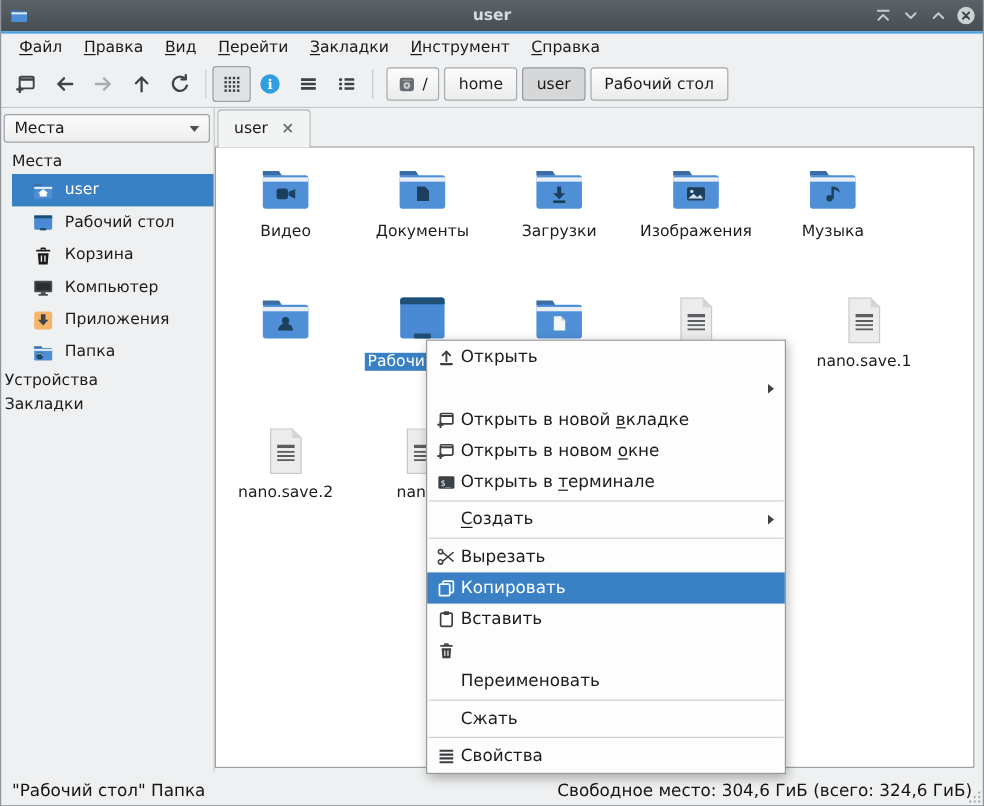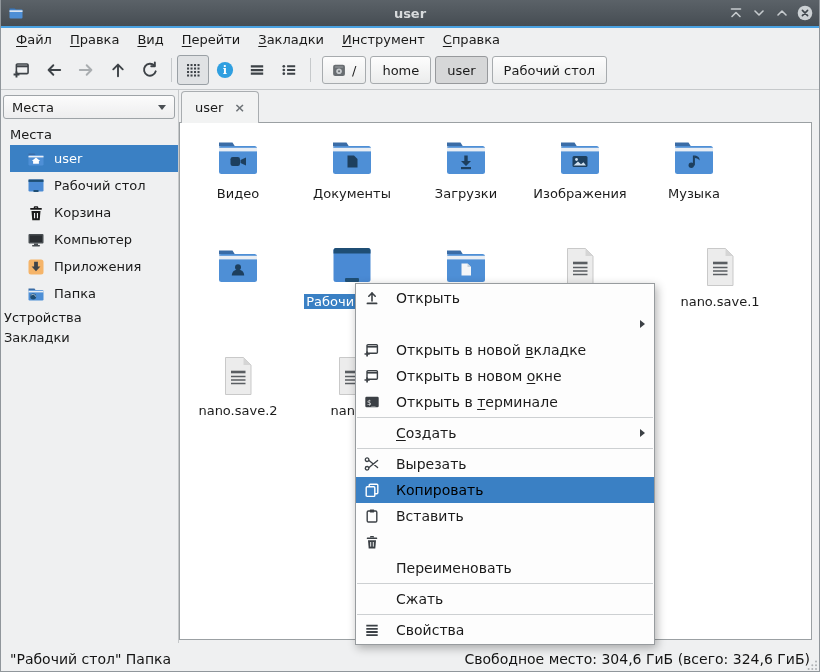--- a/index.html
+++ b/index.html
@@ -44,23 +44,23 @@
   .tab-close{color:#6e7377;font-size:13px;font-weight:bold}
 
   .mainview{position:absolute;left:179px;top:122px;width:633px;height:518px;background:#fff;border:1px solid #9ba0a3;box-sizing:border-box;overflow:hidden}
   .file{position:absolute;width:114px;text-align:center}
   .file .ic{display:block;margin:0 auto;width:48px;height:48px}
   .flabel{margin-top:3px;line-height:15px;font-size:13px;color:#1c1c1c;display:flex;justify-content:center}
   .flabel span{display:inline-block;max-width:94px;overflow-wrap:anywhere;padding:0 2px}
   .file.sel .flabel span{background:var(--accent,#3a80c4);color:#fff}
 
   .ctx{position:absolute;left:355px;top:283px;width:300px;background:#fdfdfd;border:1px solid #989c9f;box-shadow:2px 3px 9px rgba(0,0,0,.3);box-sizing:border-box;padding:1px 0;z-index:20;font-size:14px}
-  .cm-item{--row-bg:#fdfdfd;height:26px;display:flex;align-items:center;gap:16px;padding:0 8px;color:#1b1b1b;position:relative}
+  .cm-item{--row-bg:#fdfdfd;height:26px;display:flex;align-items:center;gap:4px;padding:0 8px;color:#1b1b1b;position:relative}
   .cm-item .ic{width:16px;height:16px;color:#3b4045}
-  .cm-item.hl{--row-bg:var(--accent,#3a80c4);background:var(--accent,#3a80c4);color:#000000}
+  .cm-item.hl{--row-bg:var(--accent,#3a80c4);background:var(--accent,#3a80c4);color:#ffffff}
   .cm-item.hl .ic{color:#fff}
   .cm-arrow{position:absolute;right:9px;width:0;height:0;border-top:4px solid transparent;border-bottom:4px solid transparent;border-left:5px solid #3c4145}
   .cm-sep{border-top:1px solid #cdd0d2;margin:2px 1px}
   .mn{text-decoration:underline;text-underline-offset:2px}
 
   .statusbar{position:absolute;left:0;top:645px;width:820px;height:27px;display:flex;align-items:center;justify-content:space-between;padding:0 10px;box-sizing:border-box;font-size:14px;color:#141414}
   .grip{position:absolute;right:2px;bottom:2px;width:12px;height:12px}
   .frame{position:absolute;inset:0;border:1px solid #90969b;border-top:none;pointer-events:none;z-index:40;box-sizing:border-box}
 </style>
 </head>

